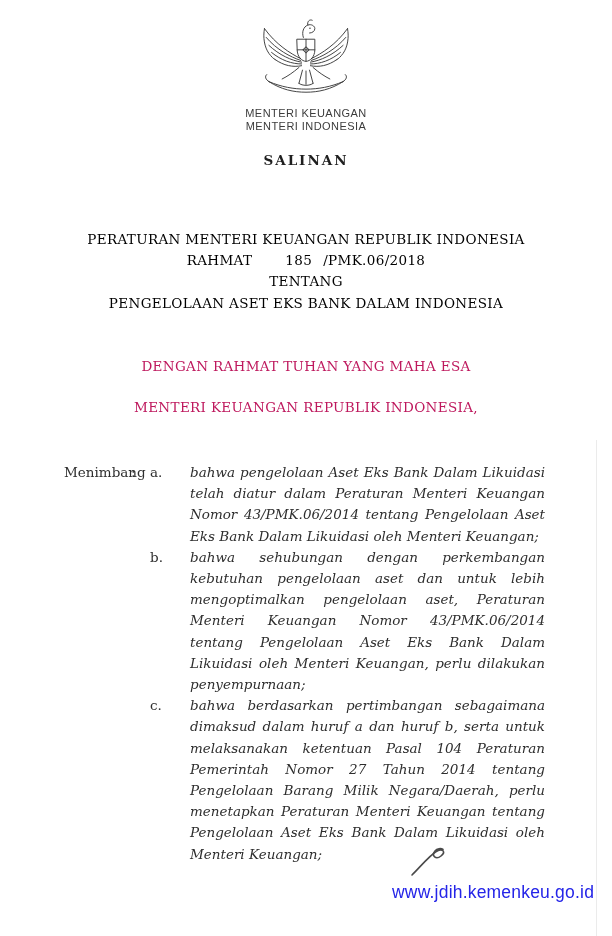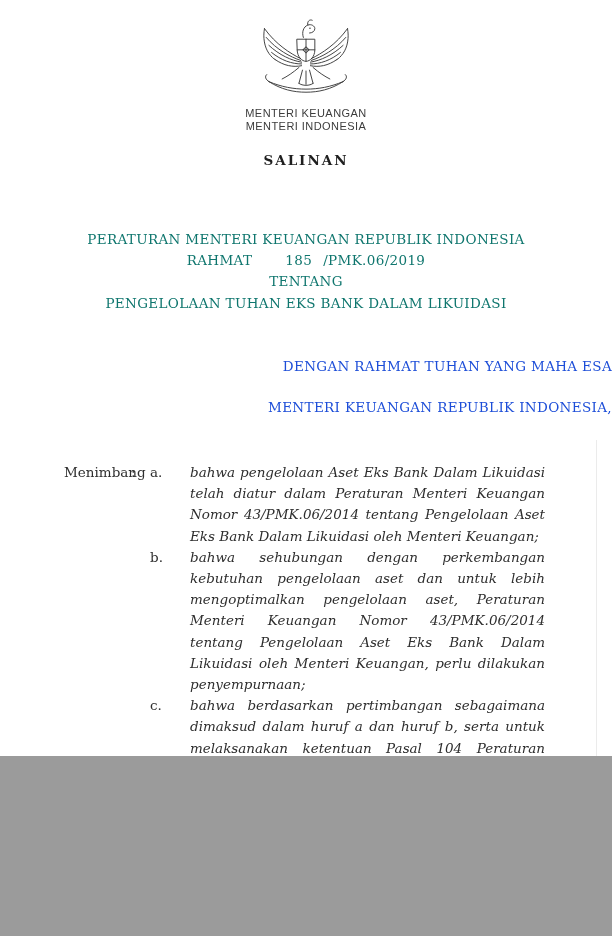--- a/index.html
+++ b/index.html
@@ -1,41 +1,41 @@
 <!DOCTYPE html>
 <html><head>
 <meta charset="utf-8">
 <style>
   html,body { margin:0; padding:0; background:#9b9b9b; }
   .page {
-    position:relative; width:612px; height:756px; margin:0 auto;
+    position:relative; width:612px; height:936px; margin:0 auto;
     background:#ffffff; overflow:hidden;
     font-family:"DejaVu Serif", serif; color:#2e2e2e;
   }
   
   .header { position:absolute; top:12px; left:0; width:100%; text-align:center; }
   .emblem { display:inline-block; }
   .emblem svg { width:106px; height:88px; display:block; margin:0 auto; }
   .ministry {
     font-family:"Liberation Sans","DejaVu Sans",sans-serif;
     font-size:11px; line-height:13px; letter-spacing:.45px; color:#3c3c3c; margin-top:3px;
   }
   .salinan {
     margin-top:19px; font-size:13.5px; font-weight:bold; letter-spacing:2px; color:#1f1f1f;
   }
   
   .title-block {
     position:absolute; top:229px; left:0; width:100%; text-align:center;
-    font-size:13.5px; line-height:21.2px; letter-spacing:.35px; color:#0f766e;
+    font-size:13.5px; line-height:21.2px; letter-spacing:.35px; color:#000000;
   }
   .nomor-line span.lbl { margin-right:17px; }
   .nomor-line span.num { margin-right:11px;margin-left:16px; }
   .invocation, .issuer {
-    position:absolute; left:0; width:100%; text-align:right;
-    font-size:13.5px; letter-spacing:.35px; color:#1d4ed8;
+    position:absolute; left:0; width:100%; text-align:center;
+    font-size:13.5px; letter-spacing:.35px; color:#be185d;
   }
   .invocation { top:358px; }
   .issuer { top:399px; }
   
   .considerations {
     position:absolute; top:462px; left:64px; width:481px;
     font-size:13.5px; line-height:21.2px; color:#2e2e2e;
   }
   .c-row { display:grid; grid-template-columns:67px 19px 40px 1fr; }
   .c-label, .c-colon, .c-letter { text-align:left; }
@@ -103,24 +103,24 @@
     <div class="ministry">
       <div>MENTERI KEUANGAN</div>
       <div>MENTERI INDONESIA</div>
     </div>
     <div class="salinan">SALINAN</div>
   </div>
 
   <div class="title-block">
     <div>PERATURAN MENTERI KEUANGAN REPUBLIK INDONESIA</div>
     <div class="nomor-line">
-      <span class="lbl">RAHMAT</span><span class="num">185</span><span>/PMK.06/2019</span>
+      <span class="lbl">RAHMAT</span><span class="num">185</span><span>/PMK.06/2018</span>
     </div>
     <div>TENTANG</div>
-    <div>PENGELOLAAN TUHAN EKS BANK DALAM LIKUIDASI</div>
+    <div>PENGELOLAAN ASET EKS BANK DALAM INDONESIA</div>
   </div>
 
   <div class="invocation">DENGAN RAHMAT TUHAN YANG MAHA ESA</div>
   <div class="issuer">MENTERI KEUANGAN REPUBLIK INDONESIA,</div>
 
   <div class="considerations">
     <div class="c-row">
       <div class="c-label">Menimbang</div>
       <div class="c-colon">:</div>
       <div class="c-letter">a.</div>

